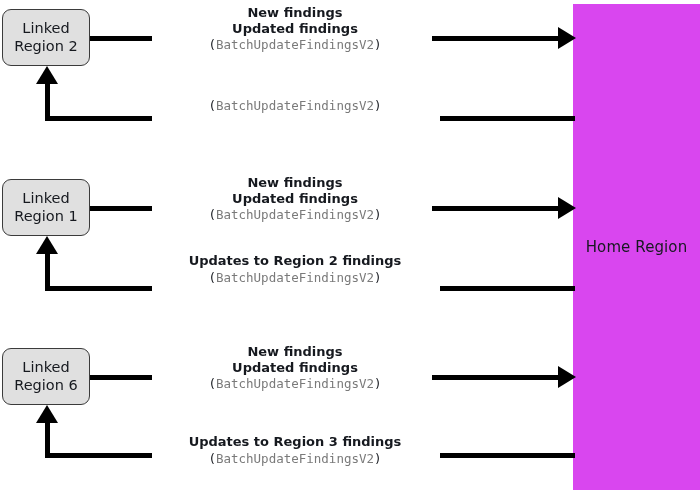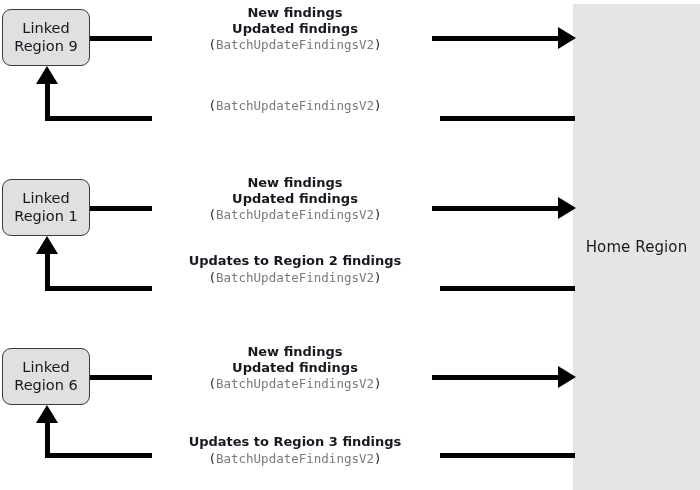--- a/index.html
+++ b/index.html
@@ -16,21 +16,21 @@
     font-family: "DejaVu Sans", sans-serif;
   }
 
   
   .home-region {
     position: absolute;
     left: 573px;
     top: 4px;
     width: 127px;
     height: 486px;
-    background: #e5e5e5;
+    background: #d946ef;
     display: flex;
     align-items: center;
     justify-content: center;
   }
   .home-region-label {
     font-size: 15px;
     color: #16191f;
     letter-spacing: .1px;
     white-space: nowrap;
   }
@@ -112,21 +112,21 @@
 <body>
 
 <div id="canvas">
 
   <div class="home-region">
     <div class="home-region-label">Home Region</div>
   </div>
 
   <div class="linked-box" style="left:2px; top:9px;">
     <span>Linked</span>
-    <span>Region 9</span>
+    <span>Region 2</span>
   </div>
 
   <div class="hline" style="left:90px; top:36px; width:62px;"></div>
   <div class="hline" style="left:432px; top:36px; width:128px;"></div>
   <div class="arrowhead-right" style="left:558px; top:27px;"></div>
 
   <div class="label-block" style="left:175px; top:5px; width:240px;">
     <div class="label-main">New findings</div>
     <div class="label-main">Updated findings</div>
     <div class="label-api"><span>(</span><span class="api-name">BatchUpdateFindingsV2</span><span>)</span></div>

